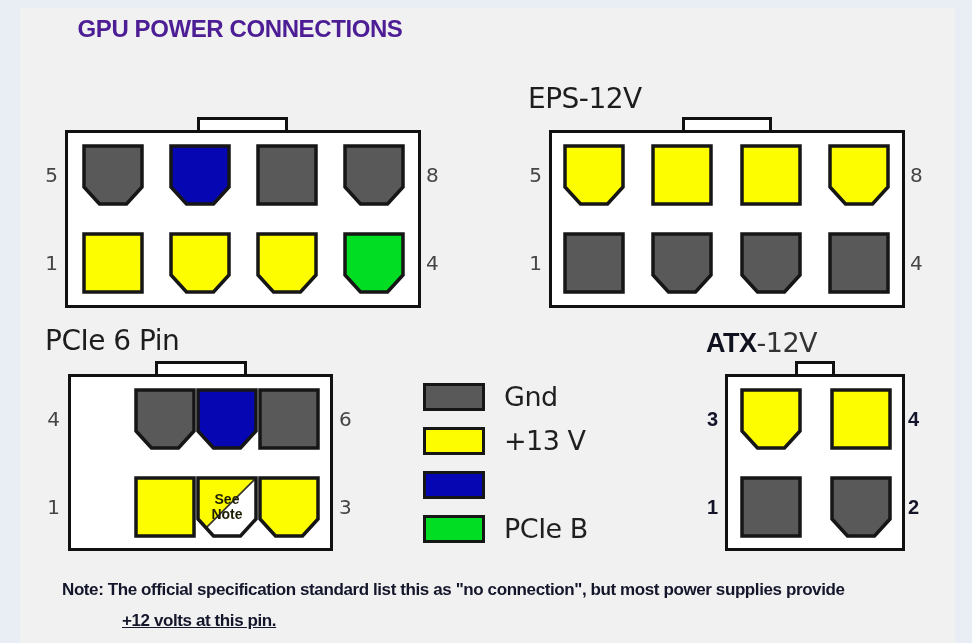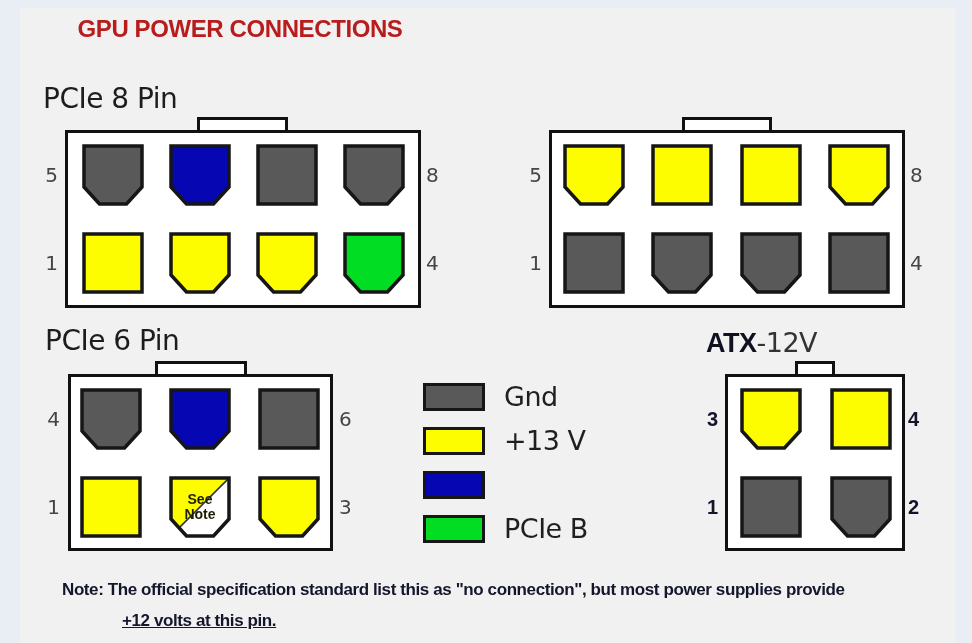--- a/index.html
+++ b/index.html
@@ -2,21 +2,21 @@
 <html><head>
 <meta charset="utf-8">
 <style>
   html,body{margin:0;padding:0;}
   body{font-family:"DejaVu Sans",sans-serif;}
   .stage{position:relative;width:972px;height:643px;background:#e9edf4;overflow:hidden;}
   .panel{position:absolute;left:20px;top:8px;width:935px;height:635px;background:#f1f1f1;}
 
   .heading{position:absolute;width:410px;text-align:center;
     font-family:"Liberation Sans",sans-serif;font-weight:bold;font-size:24px;
-    letter-spacing:-0.4px;color:#b91c1c;top:15px;}
+    letter-spacing:-0.4px;color:#4c1d95;top:15px;}
   #heading-gpu{left:35px;}
   #heading-cpu{left:519px;}
 
   .c-title{position:absolute;font-size:28px;color:#1d1d1d;letter-spacing:-0.5px;line-height:34px;white-space:nowrap;}
   #title-pcie8{left:43px;top:82px;}
   #title-eps{left:528px;top:82px;}
   #title-pcie6{left:45px;top:324px;}
   #title-atx{left:706px;top:326px;font-size:27px;color:#333;}
   .atx-bold{font-family:"Liberation Sans",sans-serif;font-weight:bold;color:#10111f;letter-spacing:-0.5px;}
 
@@ -30,21 +30,21 @@
   #box-pcie8{left:65px;top:130px;width:356px;height:178px;}
   #box-eps{left:549px;top:130px;width:356px;height:178px;}
   #box-pcie6{left:68px;top:374px;width:265px;height:177px;}
   #box-atx{left:725px;top:374px;width:180px;height:177px;}
 
   .pin-row{display:flex;justify-content:space-between;}
   .pin-row + .pin-row{margin-top:26px;}
   .pin-row svg{display:block;}
   .row-pcie8{padding:0 13px 0 14px;}
   .row-eps{padding:0 12px 0 11px;}
-  .row-pcie6{padding:0 10px 0 9px;}
+  .row-pcie6{padding:0 10px 0 9px;justify-content:flex-end;}
   .row-atx{padding:0 10px 0 12px;}
 
   .num{position:absolute;font-size:20px;color:#454545;width:24px;line-height:24px;}
   .num.r{text-align:left;}
   .num.l{text-align:right;}
   .num.bold{font-family:"Liberation Sans",sans-serif;font-weight:bold;color:#14152a;}
   
   #n-p8-tl{left:34px;top:163px;} #n-p8-tr{left:426px;top:163px;}
   #n-p8-bl{left:34px;top:251px;} #n-p8-br{left:426px;top:251px;}
   
@@ -68,21 +68,20 @@
   .note-line2{margin-left:60px;text-decoration:underline;}
 </style>
 </head>
 <body>
 
 <div class="stage">
   <div class="panel"></div>
 
   <div class="heading" id="heading-gpu">GPU POWER CONNECTIONS</div>
 
-  <div class="c-title" id="title-pcie8">PCIe 8 Pin</div>
   <div class="c-tab" id="tab-pcie8"></div>
   <div class="c-box" id="box-pcie8">
       <div class="pin-row row-pcie8">
         <svg width="62" height="62" viewBox="0 0 62 62">
           <polygon points="2,2 60,2 60,43 44.5,60 17.5,60 2,43" fill="#595959" stroke="#161616" stroke-width="3.5" stroke-linejoin="miter"></polygon>
         </svg>
         <svg width="62" height="62" viewBox="0 0 62 62">
           <polygon points="2,2 60,2 60,43 44.5,60 17.5,60 2,43" fill="#0606b2" stroke="#161616" stroke-width="3.5" stroke-linejoin="miter"></polygon>
         </svg>
         <svg width="62" height="62" viewBox="0 0 62 62">
@@ -105,20 +104,21 @@
         <svg width="62" height="62" viewBox="0 0 62 62">
           <polygon points="2,2 60,2 60,43 44.5,60 17.5,60 2,43" fill="#00dd22" stroke="#161616" stroke-width="3.5" stroke-linejoin="miter"></polygon>
         </svg>
       </div>
     </div>
   <div class="num l" id="n-p8-tl">5</div>
   <div class="num r" id="n-p8-tr">8</div>
   <div class="num l" id="n-p8-bl">1</div>
   <div class="num r" id="n-p8-br">4</div>
 
+  <div class="c-title" id="title-eps">EPS-12V</div>
   <div class="c-tab" id="tab-eps"></div>
   <div class="c-box" id="box-eps">
       <div class="pin-row row-eps">
         <svg width="62" height="62" viewBox="0 0 62 62">
           <polygon points="2,2 60,2 60,43 44.5,60 17.5,60 2,43" fill="#fdfd00" stroke="#161616" stroke-width="3.5" stroke-linejoin="miter"></polygon>
         </svg>
         <svg width="62" height="62" viewBox="0 0 62 62">
           <polygon points="2,2 60,2 60,60 2,60" fill="#fdfd00" stroke="#161616" stroke-width="3.5" stroke-linejoin="miter"></polygon>
         </svg>
         <svg width="62" height="62" viewBox="0 0 62 62">

